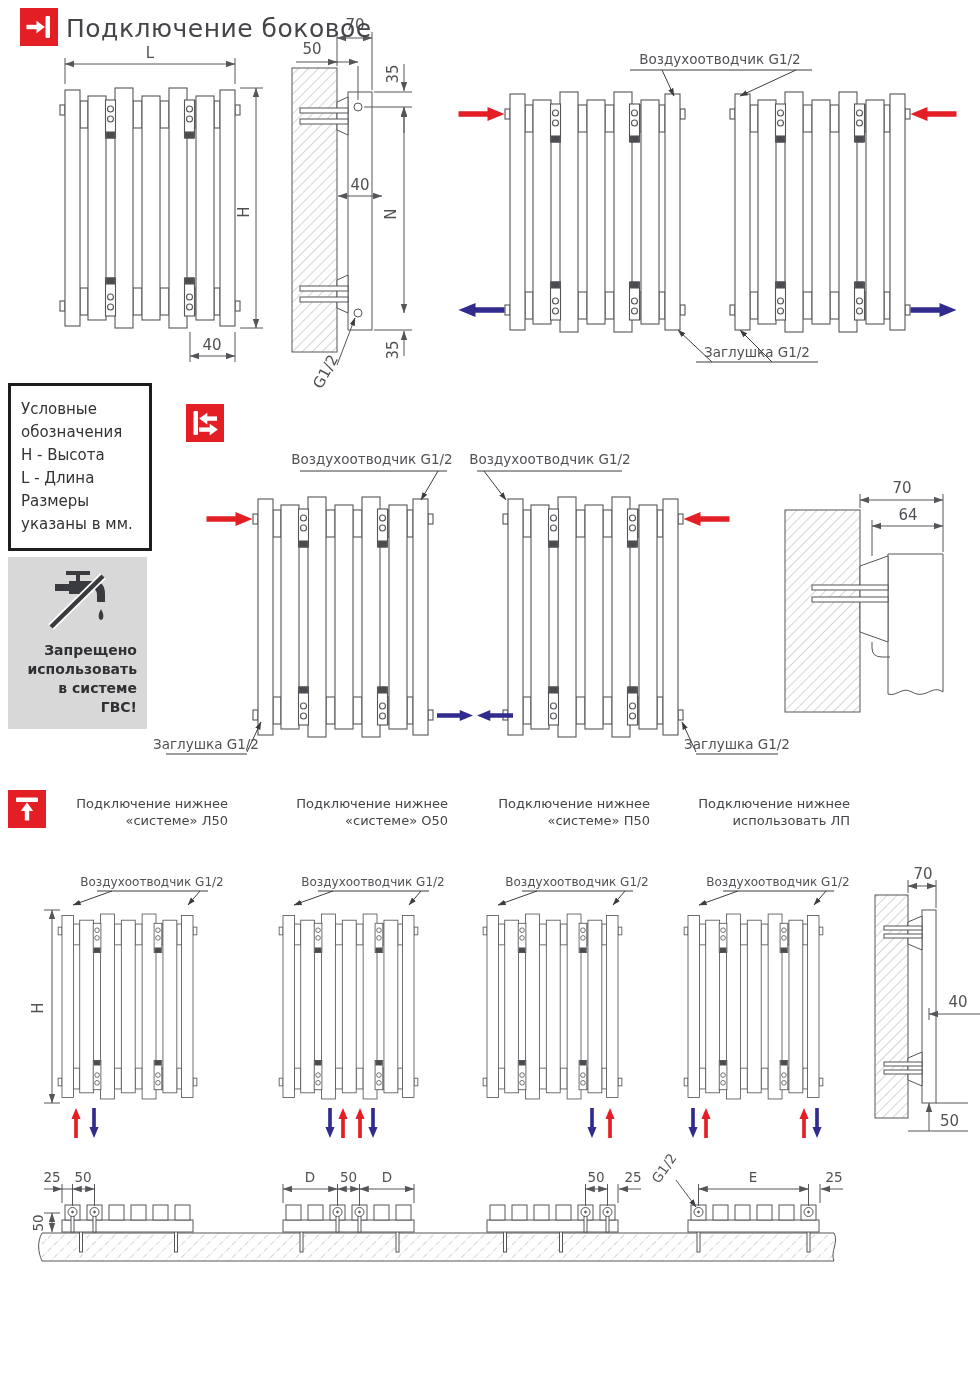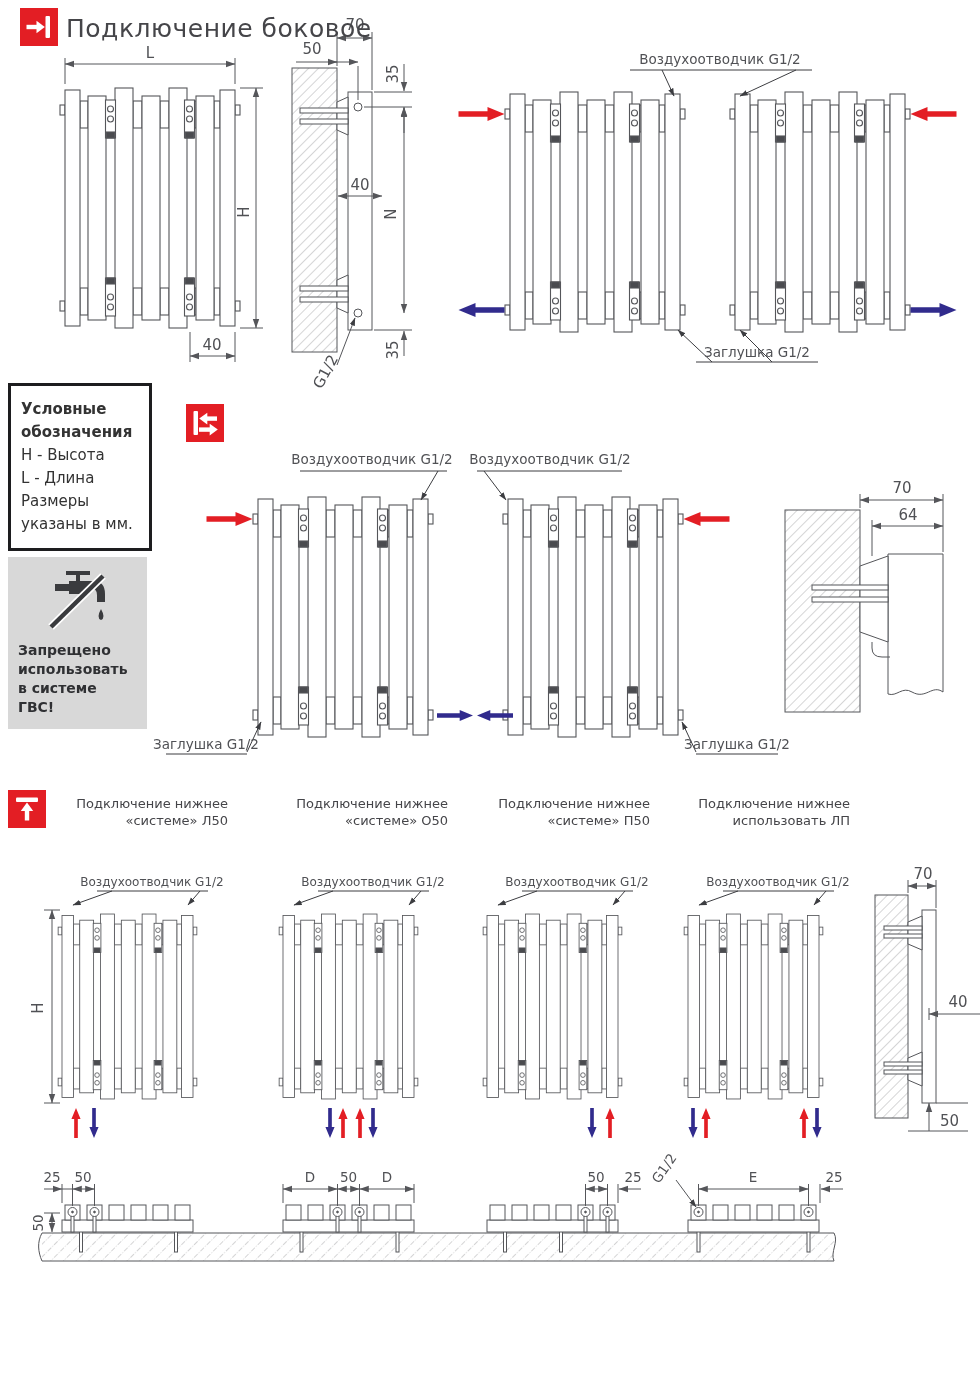--- a/index.html
+++ b/index.html
@@ -3,23 +3,23 @@
 <meta charset="utf-8">
 <style>
   html,body{margin:0;padding:0;background:#fff;}
   .page{position:relative;width:980px;height:1400px;background:#fff;overflow:hidden;
         font-family:"DejaVu Sans","Liberation Sans",sans-serif;color:#414042;}
   .abs{position:absolute;}
   .sec-icon{position:absolute;width:38px;height:38px;background:#e31e24;}
   .sec-title{position:absolute;font-size:25px;letter-spacing:.5px;color:#454549;white-space:nowrap;}
   .legend{position:absolute;left:8px;top:383px;width:118px;border:3px solid #1d1d1f;
           padding:12px 10px;font-size:15px;line-height:23px;color:#333;}
-  .legend .b{font-weight:bold;}
+  .legend .b{font-weight:normal;}
   .warning{position:absolute;left:8px;top:557px;width:119px;background:#d8d8d8;
-           padding:10px 10px 12px 10px;font-size:14px;line-height:19px;font-weight:bold;color:#2f3033;}
+           padding:10px 10px 12px 10px;font-size:14px;line-height:19px;font-weight:bold;color:#2f3033;text-align:right;}
   .warning svg{display:block;margin:2px auto 8px auto;}
   .var-title{position:absolute;width:190px;text-align:right;font-size:13px;line-height:17px;color:#454549;}
   svg text{font-family:"DejaVu Sans","Liberation Sans",sans-serif;fill:#505155;}
   .dim{font-size:15px;}
   .lbl{font-size:13.5px;}
   .lbl-sm{font-size:12px;}
   .dim-sm{font-size:13.5px;}
 </style>
 </head>
 <body>

